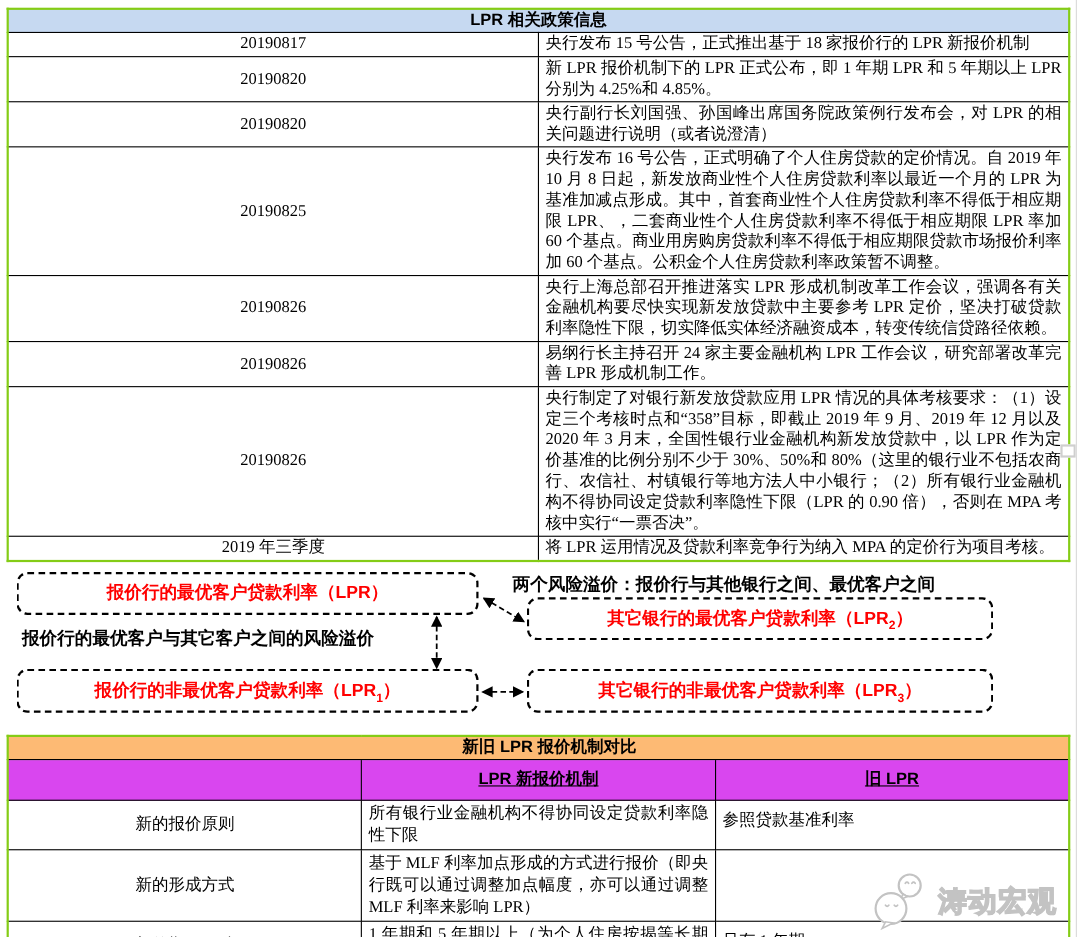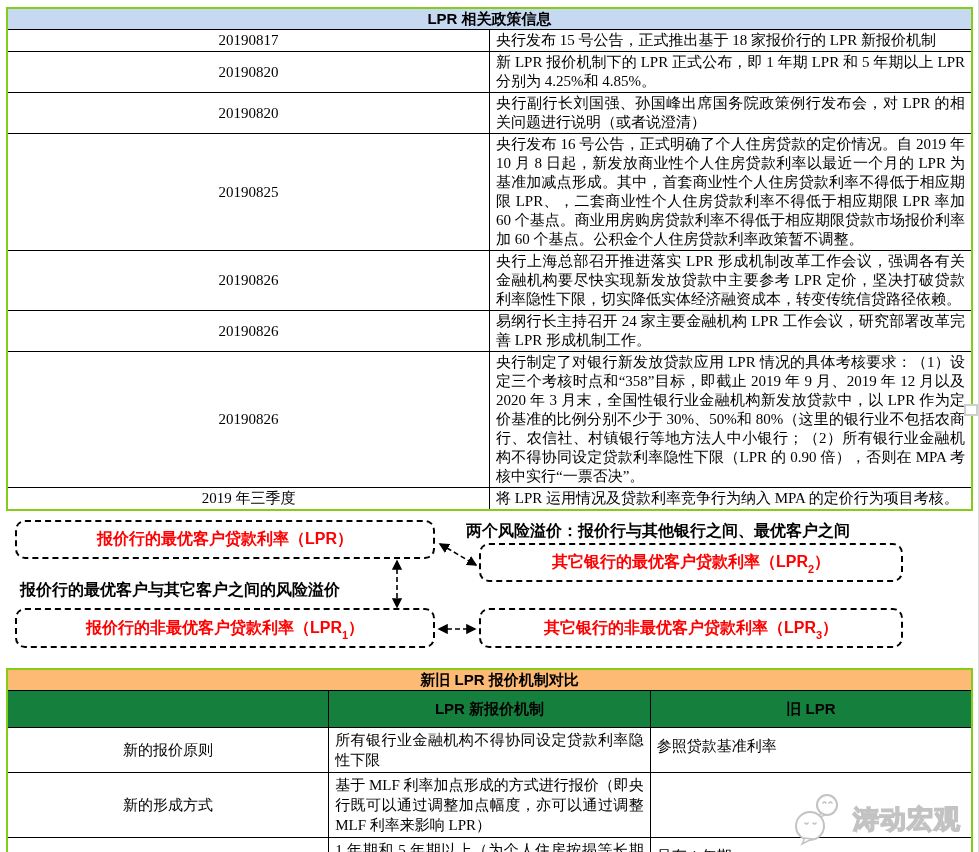--- a/index.html
+++ b/index.html
@@ -32,22 +32,22 @@
   }
   .dbox .subtxt { font-size: 11px; vertical-align: -4px; align-self: flex-end; padding-bottom: 5px; }
   .dlabel { position: absolute; font-weight: bold; font-size: 16px; white-space: nowrap; }
   .arrows { position: absolute; left: 0; top: 0; width: 979px; height: 147px; pointer-events: none; }
   .anchor-sq { position: absolute; right: 0px; top: 404px; width: 14px; height: 12px;
     border: 2px solid #cfcfcf; background: #fff; }
   
   #compare-table { margin-top: 5px; }
   #compare-table td { font-size: 15px; line-height: 20px; }
   #compare-table .hdr {
-    background: #15803d; font-weight: bold; text-align: center;
-    font-family: "Liberation Sans", "DejaVu Sans", sans-serif; height: 23px;
+    background: #d946ef; font-weight: bold; text-align: center;
+    font-family: "Liberation Sans", "DejaVu Sans", sans-serif; height: 23px; text-decoration: underline;
   }
   #compare-table .title2 { background: #fdba74; padding-left: 20px; }
   #compare-table td.aspect { width: 152px; text-align: center; padding: 2px 2px; }
   #compare-table td.val { width: 540px; text-align: justify; padding: 2px 6px; }
   #compare-table td.old { width: 275px; text-align: left; padding: 8px 6px; vertical-align: top; }
   
   .watermark {
     position: absolute; left: 791px; top: 789px; width: 186px; height: 60px;
     display: flex; align-items: center; gap: 4px; z-index: 5; pointer-events: none;
   }
@@ -124,21 +124,21 @@
   </div>
 
   <div class="dlabel" style="left:466px; top:5px;">两个风险溢价：报价行与其他银行之间、最优客户之间</div>
 
   <div class="dbox" style="left:479px; top:27px; width:424px; height:39px; color:#ff0000;">
     <span>其它银行的最优客户贷款利率（LPR</span>
       <span class="subtxt">2</span>
       <span>）</span>
   </div>
 
-  <div class="dlabel" style="left:20px; top:64px;">报价行的最优客户与其它客户之间的风险溢价</div>
+  <div class="dlabel" style="left:20px; top:54px;">报价行的最优客户与其它客户之间的风险溢价</div>
 
 
   <div class="dbox" style="left:15px; top:92px; width:420px; height:40px; color:#ff0000;">
     <span>报价行的非最优客户贷款利率（LPR</span>
       <span class="subtxt">1</span>
       <span>）</span>
   </div>
 
   <div class="dbox" style="left:479px; top:92px; width:424px; height:40px; color:#ff0000;">
     <span>其它银行的非最优客户贷款利率（LPR</span>

